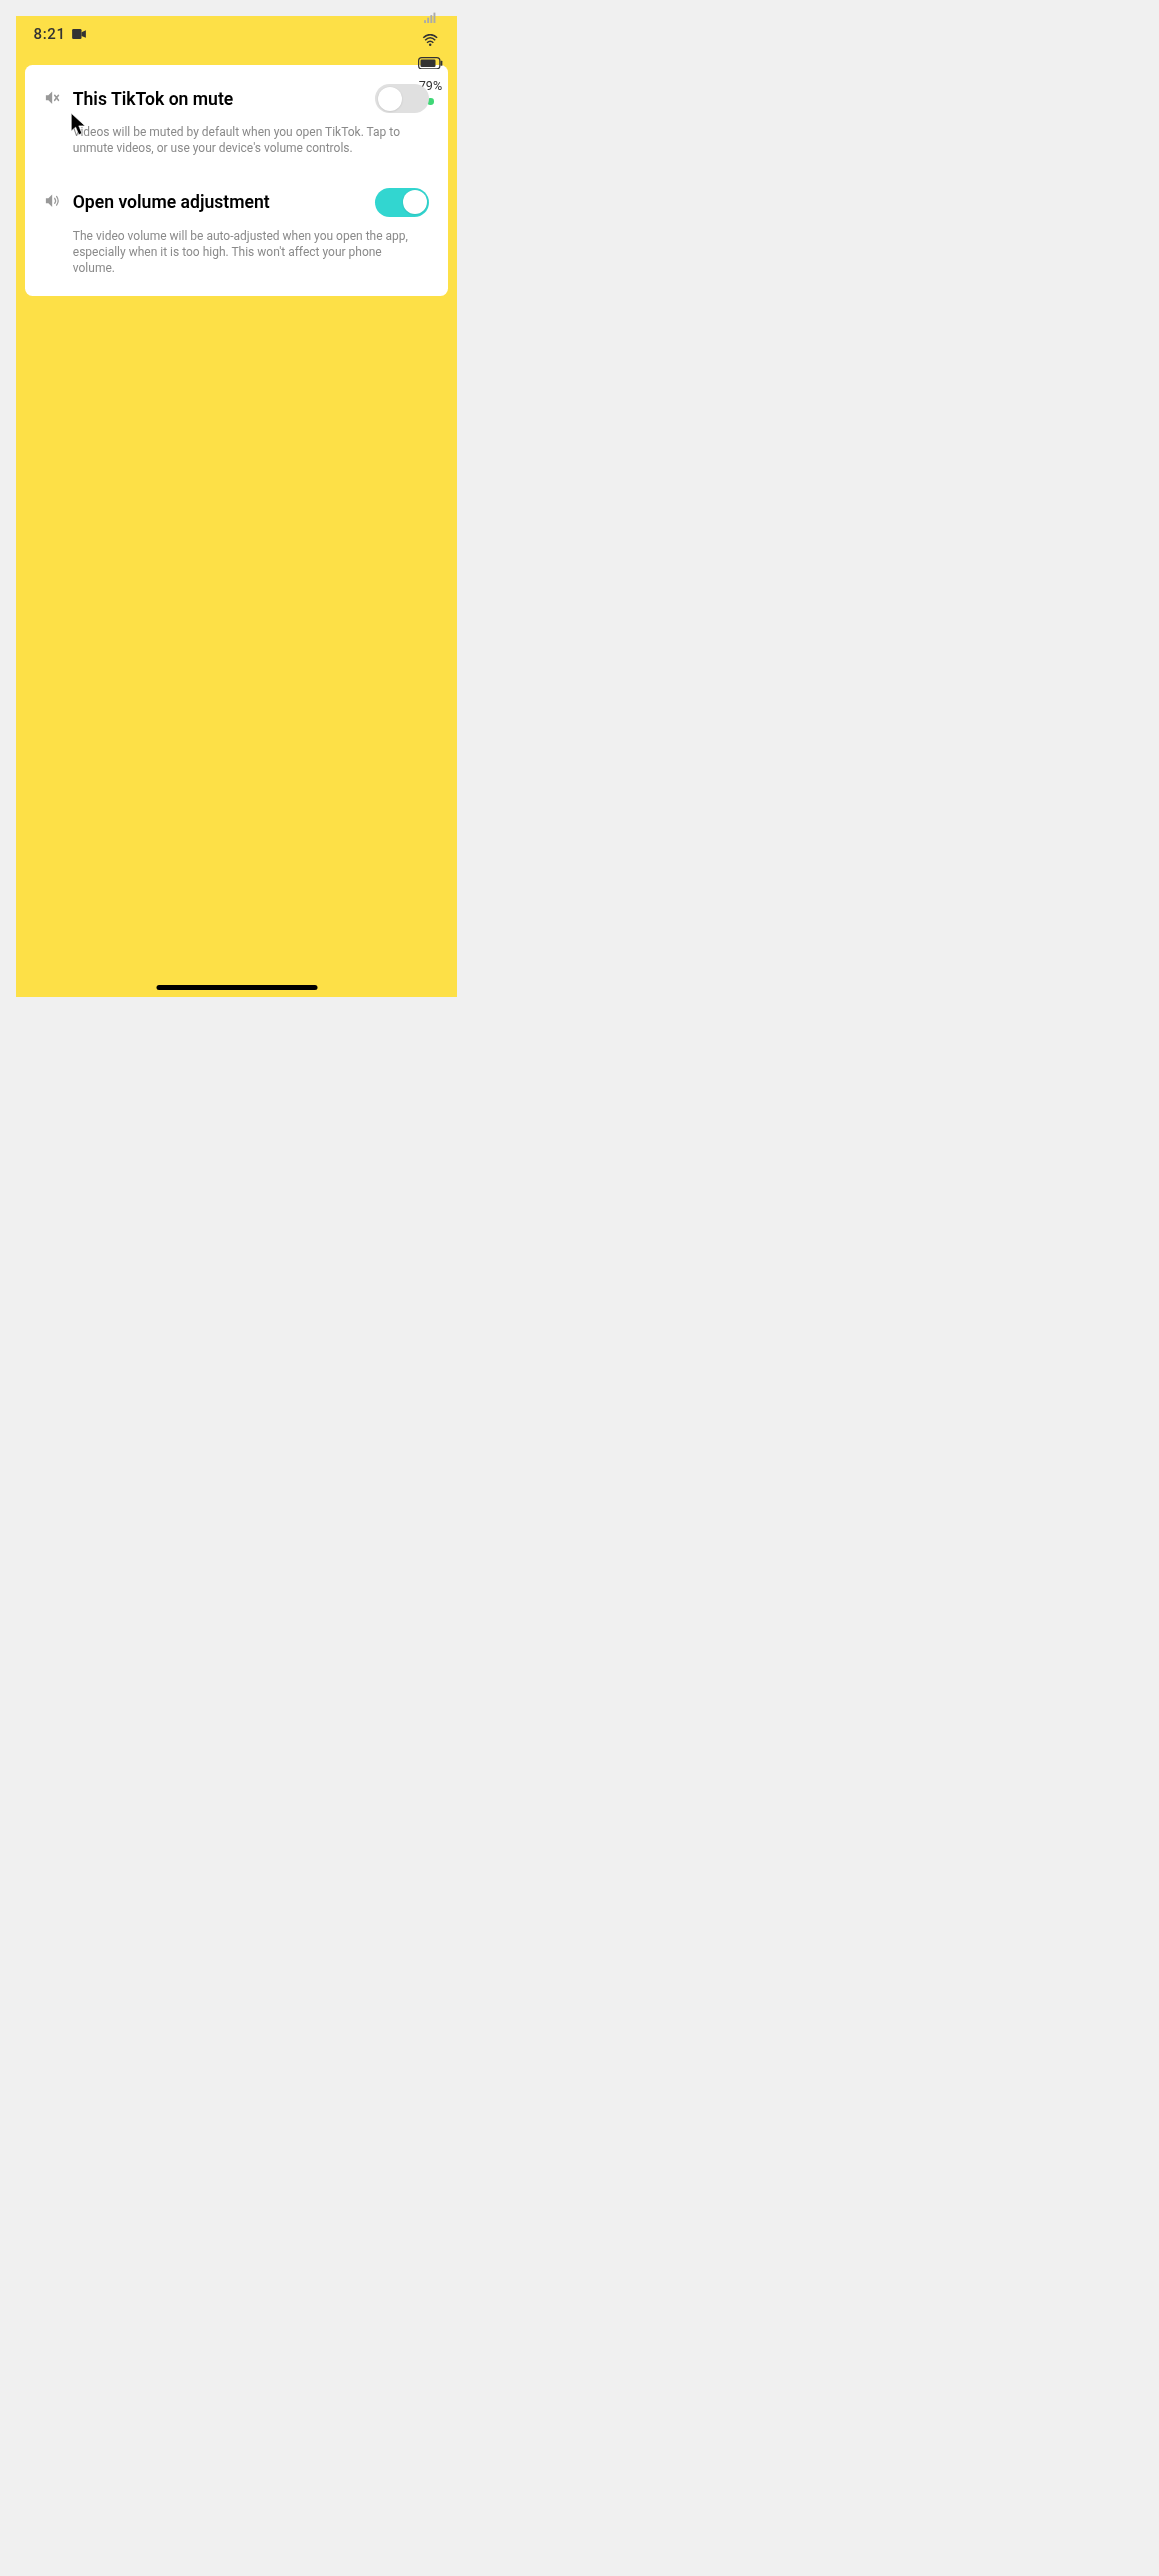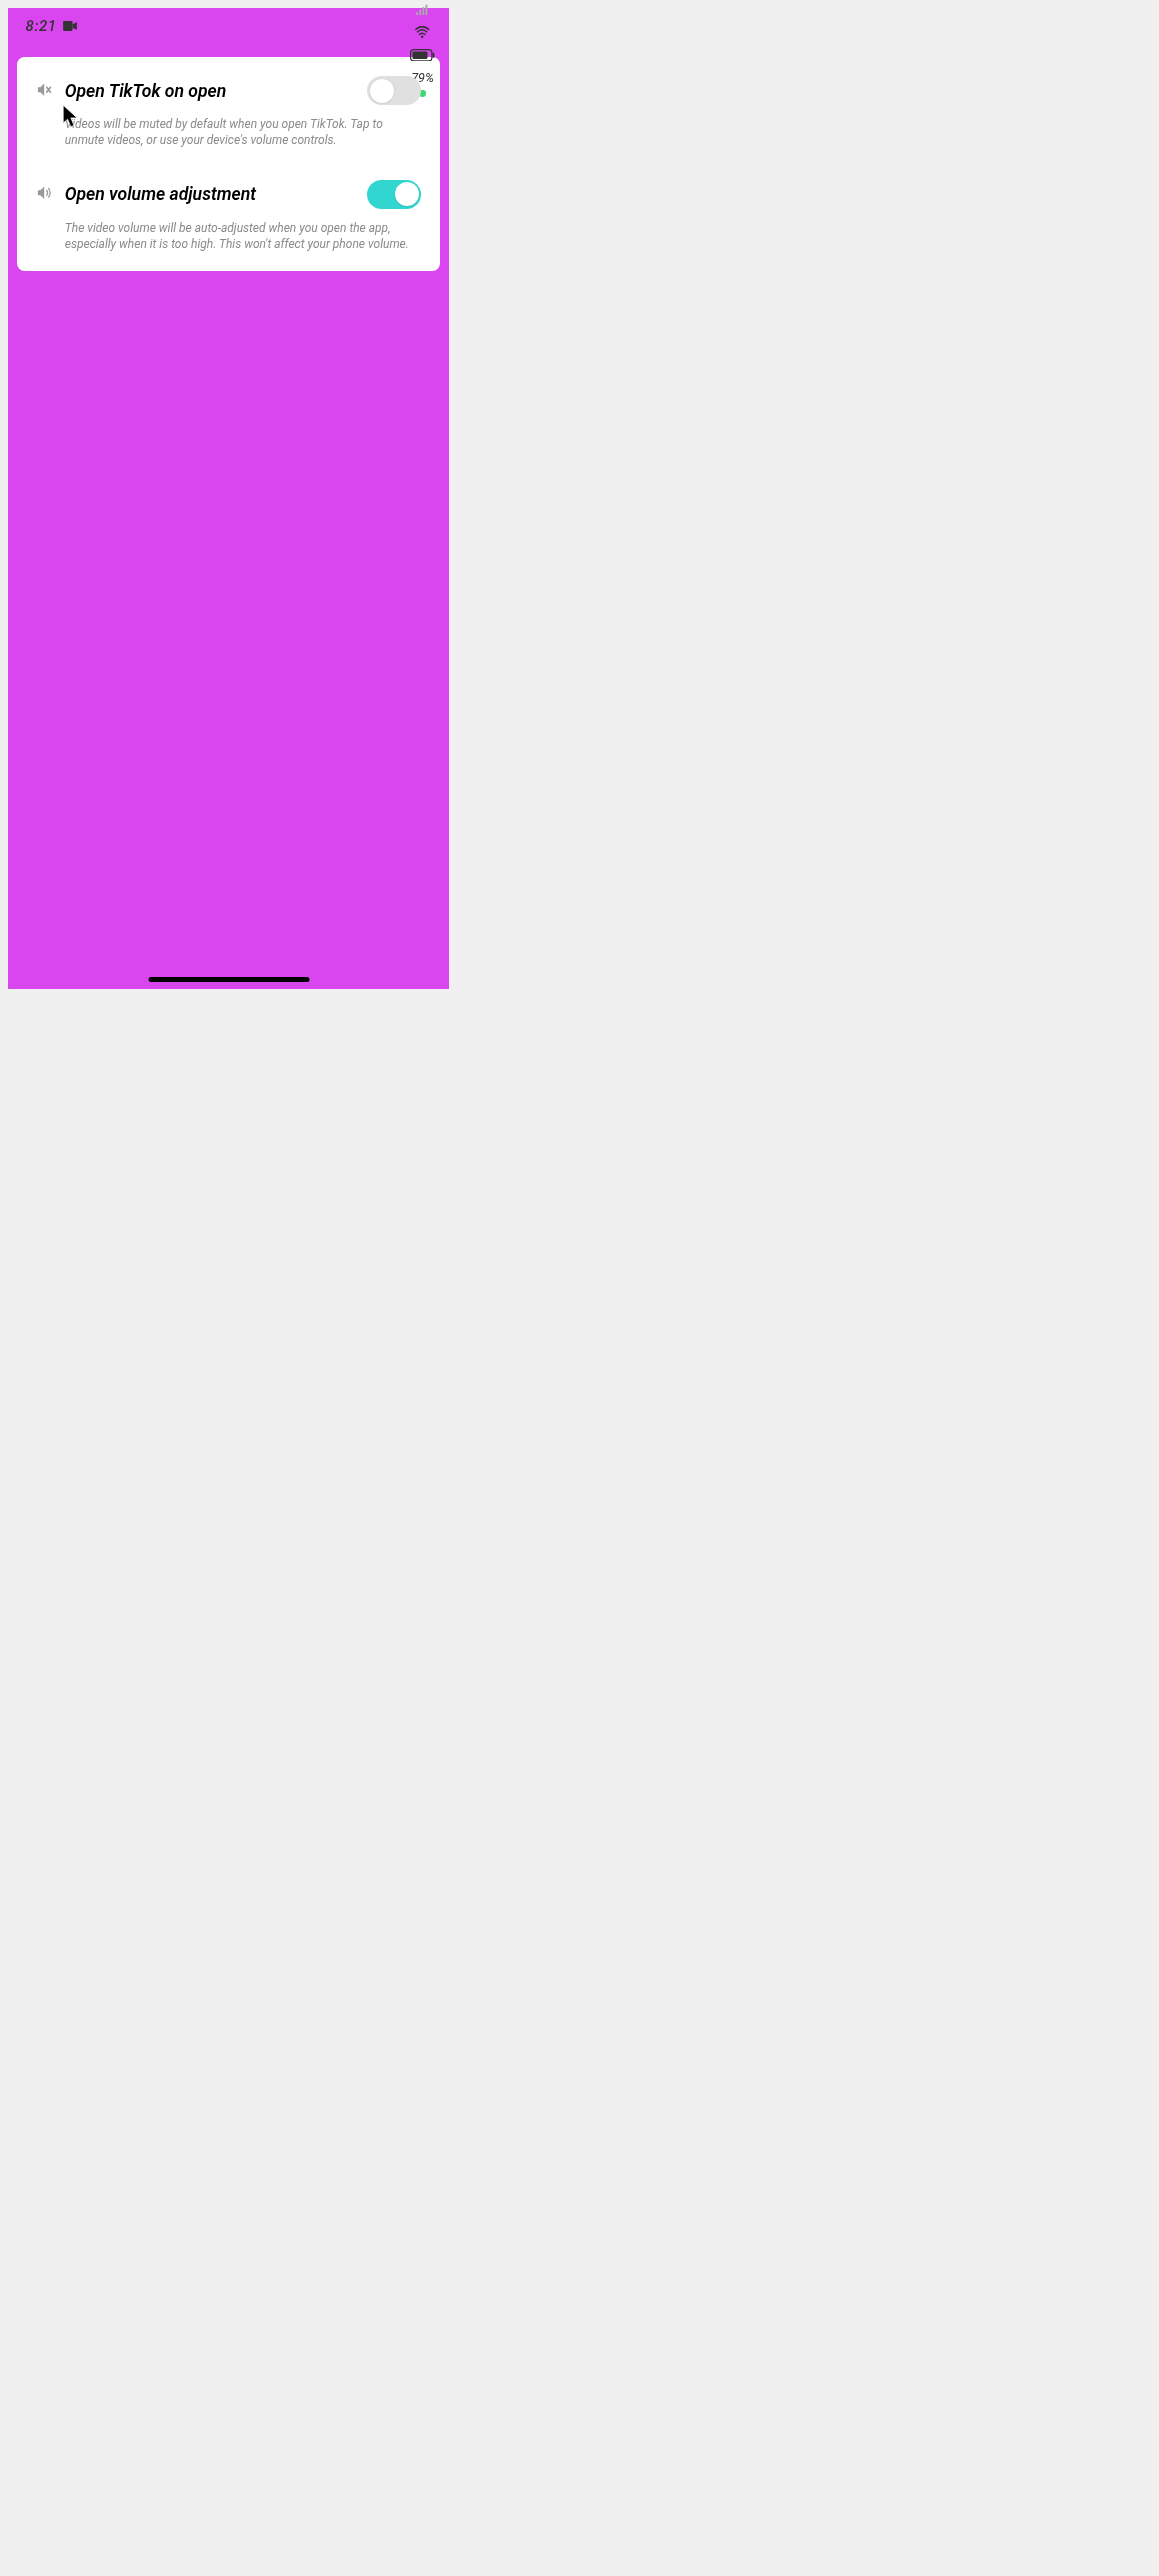--- a/index.html
+++ b/index.html
@@ -12,24 +12,23 @@
       font-family: -apple-system, BlinkMacSystemFont, 'Segoe UI', Roboto, Helvetica, Arial, sans-serif;
       background: #f0f0f0;
       width: 1160px;
       height: 2576px;
       position: relative;
     }
     
     .phone-screen {
       width: 441px;
       height: 981px;
-      background: #d946ef;
-      margin: 8px;
-      position: relative;
-      font-style: italic;
+      background: #fde047;
+      margin: 16px;
+      position: relative;
     }
     
     .status-bar {
       display: flex;
       justify-content: space-between;
       align-items: center;
       padding: 6.3px 14px 6.3px 17.6px;
       height: 35px;
       font-size: 15px;
       color: #333;
@@ -248,21 +247,21 @@
   <div class="content-card">
 
     <div class="setting-row">
       <div class="setting-header">
         <span class="setting-icon">
           <svg width="17.6" height="17.6" viewBox="0 0 28 28">
             <path d="M 3 10 L 7 10 L 13 4 L 13 24 L 7 18 L 3 18 Z" fill="#999"></path>
             <path d="M 17 10 L 23 18 M 23 10 L 17 18" stroke="#999" stroke-width="2.5" stroke-linecap="round"></path>
           </svg>
         </span>
-        <span class="setting-title">Open TikTok on open</span>
+        <span class="setting-title">This TikTok on mute</span>
         <div class="toggle toggle-off">
           <div class="toggle-knob"></div>
         </div>
       </div>
       <div class="setting-description">Videos will be muted by default when you open TikTok. Tap to unmute videos, or use your device's volume controls.</div>
     </div>
 
     <div class="setting-row">
       <div class="setting-header">
         <span class="setting-icon">

